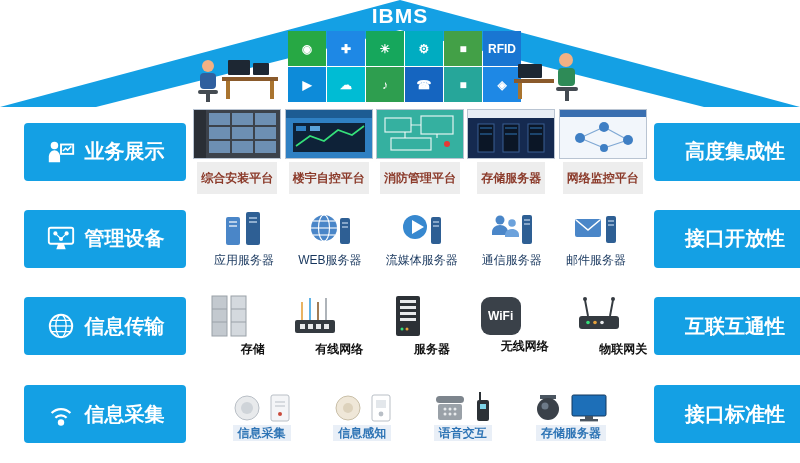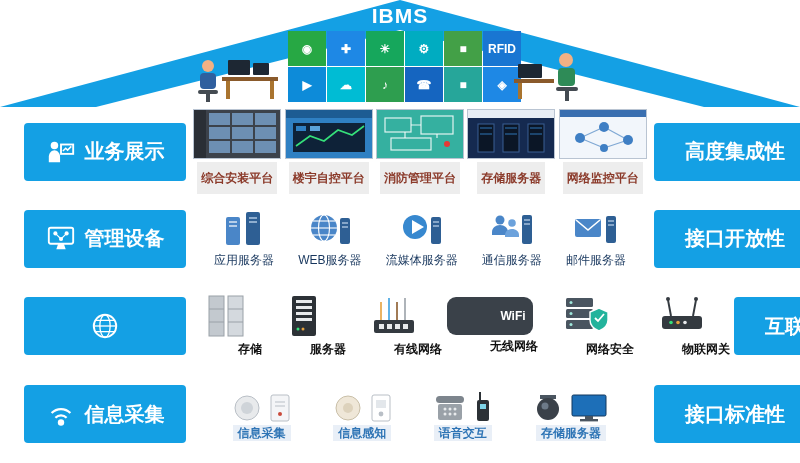--- a/index.html
+++ b/index.html
@@ -25,21 +25,21 @@
   .stack{display:flex;flex-direction:column;align-items:center;gap:3px;}
   .caption1{font-size:12px;font-weight:bold;color:#8b3a2a;background:#ededed;
             padding:8px 4px;line-height:16px;white-space:nowrap;}
   .label2{font-size:12px;color:#17365d;white-space:nowrap;}
   .label3{font-size:12px;font-weight:bold;color:#111;white-space:nowrap;margin-left:48px;}
   .caption4{font-size:12px;font-weight:bold;color:#2e74b5;background:#e9eff7;
             padding:0 5px;line-height:16px;white-space:nowrap;}
   .g4icons{display:flex;align-items:flex-end;gap:9px;height:34px;}
   .wifi-badge{width:40px;height:38px;border-radius:9px;background:#3a4149;color:#fff;
               display:flex;align-items:center;justify-content:center;
-              font-size:12px;font-weight:bold;padding-left:46px;}
+              font-size:12px;font-weight:bold;}
   .thumb{border:1px solid #b9c4d2;display:block;}
 </style>
 </head>
 <body>
 
 <div class="stage">
 
   <svg class="roof-svg" width="800" height="107" viewBox="0 0 800 107">
     <polygon points="400,0 800,107 0,107" fill="#14a0e4"></polygon>
     <polygon points="400,30 704,107 96,107" fill="#ffffff"></polygon>
@@ -290,90 +290,74 @@
     <div class="side-box left-box">
       <svg width="30" height="30" viewBox="0 0 32 32">
         <circle cx="16" cy="16" r="12" fill="none" stroke="#fff" stroke-width="2"></circle>
         <ellipse cx="16" cy="16" rx="5.5" ry="12" fill="none" stroke="#fff" stroke-width="1.4"></ellipse>
         <g stroke="#fff" stroke-width="1.4">
             <line x1="4" y1="16" x2="28" y2="16"></line>
             <line x1="6" y1="10" x2="26" y2="10"></line>
             <line x1="6" y1="22" x2="26" y2="22"></line>
           </g>
       </svg>
+      <span class="lbl">信息传输</span>
     </div>
 
     <div class="middle">
       <div class="stack">
         <svg width="42" height="44" viewBox="0 0 42 44">
           <rect x="4" y="2" width="15" height="40" fill="#c3c9cf" stroke="#9aa1a8"></rect>
           <rect x="23" y="2" width="15" height="40" fill="#d4d9de" stroke="#9aa1a8"></rect>
           <g stroke="#9aa1a8">
               <line x1="4" y1="15" x2="19" y2="15"></line>
               <line x1="4" y1="28" x2="19" y2="28"></line>
               <line x1="23" y1="15" x2="38" y2="15"></line>
               <line x1="23" y1="28" x2="38" y2="28"></line>
             </g>
         </svg>
         <span class="label3">存储</span>
       </div>
       <div class="stack">
+        <svg width="46" height="44" viewBox="0 0 46 44">
+          <g stroke-width="1.6" fill="none">
+            <path d="M10 26V8" stroke="#e5a13c"></path>
+              <path d="M18 26V4" stroke="#3aa0e0"></path>
+              <path d="M26 26V8" stroke="#8a5a2b"></path>
+              <path d="M34 26V4" stroke="#9aa1a8"></path>
+          </g>
+          <rect x="3" y="26" width="40" height="13" rx="2" fill="#343a40"></rect>
+          <g fill="#e8eaec">
+              <rect x="8" y="30" width="5" height="5"></rect>
+              <rect x="16" y="30" width="5" height="5"></rect>
+              <rect x="24" y="30" width="5" height="5"></rect>
+              <rect x="32" y="30" width="5" height="5"></rect>
+            </g>
+        </svg>
+        <span class="label3">有线网络</span>
+      </div>
+      <div class="stack">
         <svg width="42" height="44" viewBox="0 0 42 44">
           <rect x="9" y="2" width="24" height="40" rx="2" fill="#2c3136"></rect>
           <g fill="#e8eaec">
               <rect x="13" y="6" width="16" height="3"></rect>
               <rect x="13" y="12" width="16" height="3"></rect>
               <rect x="13" y="18" width="16" height="3"></rect>
               <rect x="13" y="24" width="16" height="3"></rect>
             </g>
           <circle cx="15" cy="35" r="1.5" fill="#35e07a"></circle>
             <circle cx="20" cy="35" r="1.5" fill="#e5a13c"></circle>
         </svg>
         <span class="label3">服务器</span>
       </div>
       <div class="stack">
-        <svg width="46" height="44" viewBox="0 0 46 44">
-          <g stroke-width="1.6" fill="none">
-            <path d="M10 26V8" stroke="#e5a13c"></path>
-              <path d="M18 26V4" stroke="#3aa0e0"></path>
-              <path d="M26 26V8" stroke="#8a5a2b"></path>
-              <path d="M34 26V4" stroke="#9aa1a8"></path>
-          </g>
-          <rect x="3" y="26" width="40" height="13" rx="2" fill="#343a40"></rect>
-          <g fill="#e8eaec">
-              <rect x="8" y="30" width="5" height="5"></rect>
-              <rect x="16" y="30" width="5" height="5"></rect>
-              <rect x="24" y="30" width="5" height="5"></rect>
-              <rect x="32" y="30" width="5" height="5"></rect>
-            </g>
-        </svg>
-        <span class="label3">有线网络</span>
-      </div>
-      <div class="stack">
         <div class="wifi-badge">
           <span>WiFi</span>
         </div>
         <span class="label3">无线网络</span>
-      </div>
-      <div class="stack">
-        <svg width="46" height="44" viewBox="0 0 46 44">
-          <g fill="#4a5560">
-              <rect x="3" y="4" width="27" height="9" rx="1.5"></rect>
-              <rect x="3" y="15" width="27" height="9" rx="1.5"></rect>
-              <rect x="3" y="26" width="27" height="9" rx="1.5"></rect>
-            </g>
-          <g fill="#9fe8dc">
-              <circle cx="8" cy="8.5" r="1.5"></circle>
-              <circle cx="8" cy="19.5" r="1.5"></circle>
-              <circle cx="8" cy="30.5" r="1.5"></circle>
-            </g>
-          <path d="M36 14l9 4v8c0 6-4 9-9 11-5-2-9-5-9-11v-8z" fill="#23b39c" stroke="#fff" stroke-width="1.4"></path>
-          <polyline points="32,24 35,27 41,20" fill="none" stroke="#fff" stroke-width="1.8"></polyline>
-        </svg>
-        <span class="label3">网络安全</span>
       </div>
       <div class="stack">
         <svg width="46" height="44" viewBox="0 0 46 44">
           <line x1="12" y1="22" x2="9" y2="6" stroke="#343a40" stroke-width="2"></line>
           <line x1="34" y1="22" x2="37" y2="6" stroke="#343a40" stroke-width="2"></line>
           <circle cx="9" cy="5" r="2" fill="#343a40"></circle>
             <circle cx="37" cy="5" r="2" fill="#343a40"></circle>
           <rect x="3" y="22" width="40" height="13" rx="3" fill="#343a40"></rect>
           <circle cx="12" cy="28.5" r="1.8" fill="#35e07a"></circle>
             <circle cx="19" cy="28.5" r="1.8" fill="#e5a13c"></circle>

